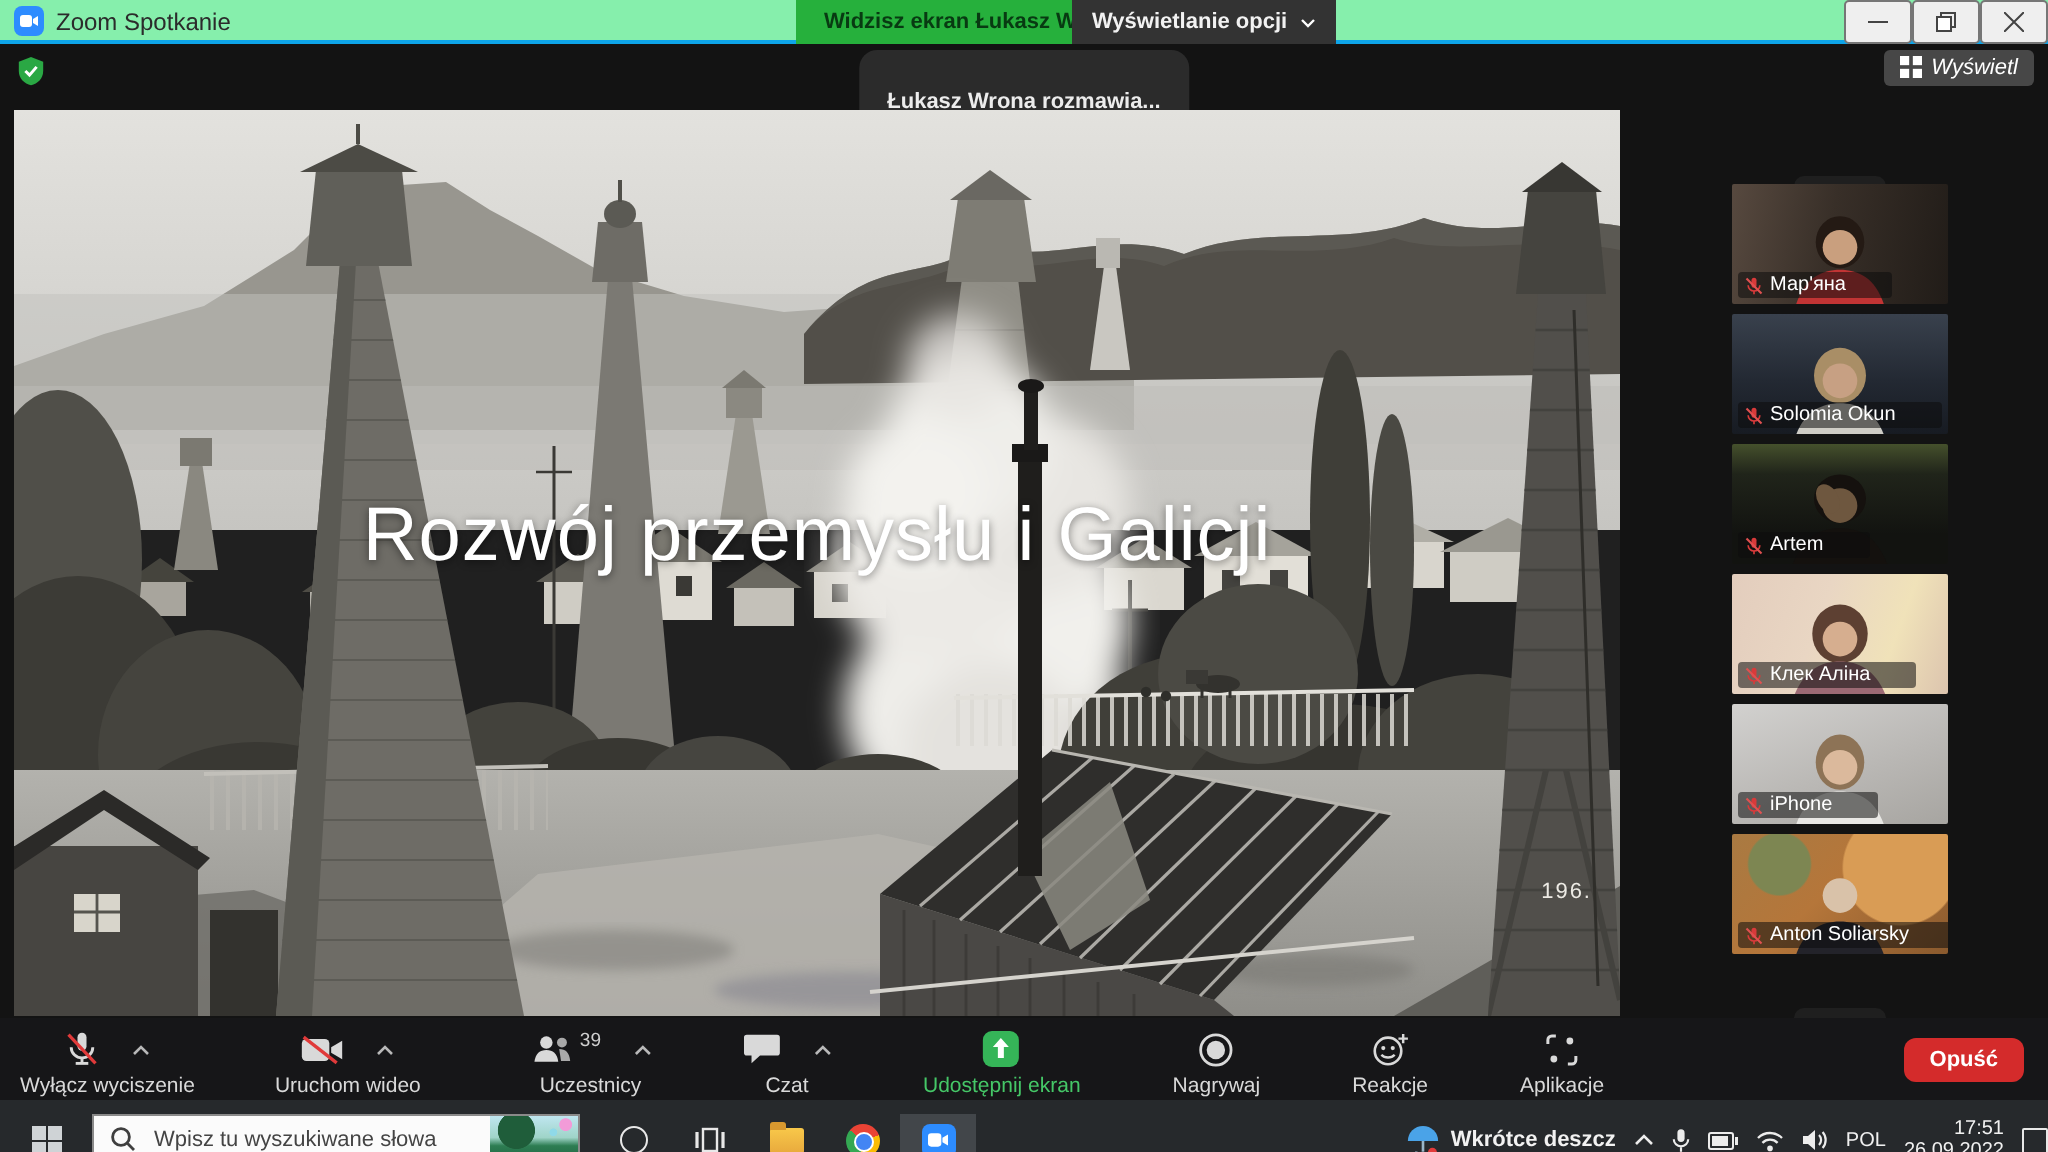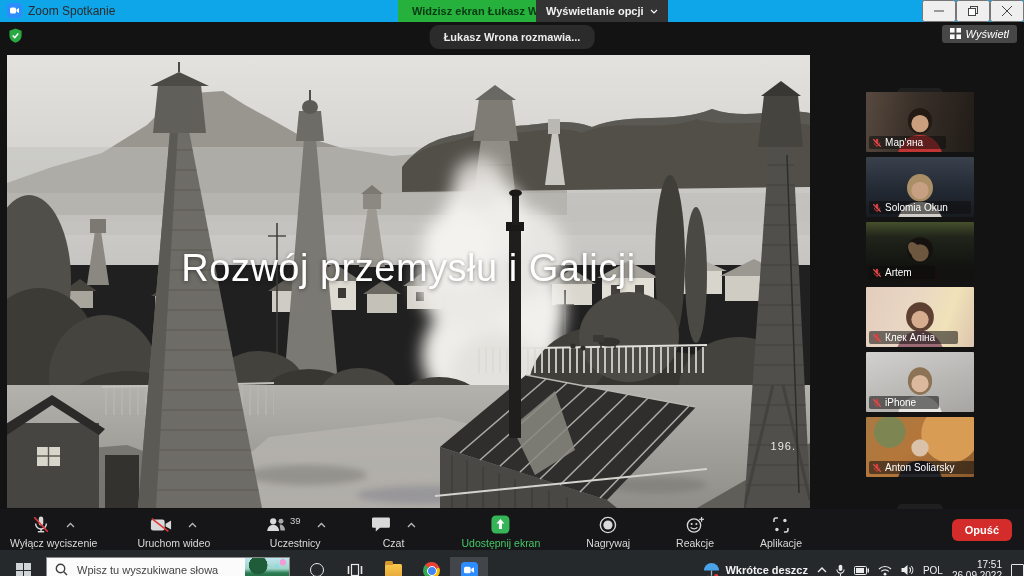--- a/index.html
+++ b/index.html
@@ -1,33 +1,33 @@
 <!DOCTYPE html>
 <html><head>
 <meta charset="utf-8">
 <style>
   * { margin:0; padding:0; box-sizing:border-box; }
   html,body { width:1024px; height:576px; overflow:hidden; background:#000; }
   body { font-family:"Liberation Sans", sans-serif; }
   .screen { position:absolute; width:1024px; height:576px; background:#141414; }
 
   
-  .titlebar { position:absolute; left:0; top:0; width:1024px; height:22px; background:#0ea5e9; border-bottom:4px solid #0ea5e9; }
+  .titlebar { position:absolute; left:0; top:0; width:1024px; height:22px; background:#86efac; border-bottom:2px solid #0ea5e9; }
   .tb-left { position:absolute; left:7px; top:3px; display:flex; align-items:center; gap:6px; }
   .zoom-app-ico { width:15px; height:15px; border-radius:4px; background:#2d8cff; display:flex; align-items:center; justify-content:center; }
   .app-title { font-size:12px; color:#2b2b2b; }
   .share-banner { position:absolute; left:398px; top:0; height:22px; padding:0 14px; background:#26b03c; color:#083a12; font-size:11px; font-weight:bold; display:flex; align-items:center; }
   .display-opts { position:absolute; left:536px; top:0; height:22px; padding:0 10px; background:#333333; color:#f2f2f2; font-size:11px; font-weight:bold; display:flex; align-items:center; gap:6px; border:none; cursor:pointer; }
   .win-controls { position:absolute; right:0; top:0; height:22px; display:flex; }
   .win-btn { width:34px; height:22px; display:flex; align-items:center; justify-content:center; }
 
   
   .meeting { position:absolute; left:0; top:22px; width:1024px; height:487px; background:#131313; }
   .shield { position:absolute; left:8px; top:6px; width:15px; height:15px; }
-  .toast { position:absolute; left:50%; top:3px; transform:translateX(-50%); background:#2b2b2b; color:#ececec; font-size:11px; font-weight:bold; padding:6px 14px; border-radius:9px; white-space:nowrap; }
+  .toast { position:absolute; left:50%; top:3px; transform:translateX(-50%); background:#2b2b2b; color:#ececec; font-size:11px; font-weight:bold; padding:20px 14px; border-radius:9px; white-space:nowrap; }
   .view-btn { position:absolute; right:7px; top:3px; background:#474747; color:#fff; border:none; border-radius:3px; font-size:11px; padding:3px 8px; display:flex; align-items:flex-start; gap:5px; cursor:pointer;font-style:italic; }
 
   
   .slide { position:absolute; left:7px; top:33px; width:803px; height:453px; background:#202020; overflow:hidden; }
   .slide svg.scene { position:absolute; left:0; top:0; width:100%; height:100%; display:block; }
   .slide-title { position:absolute; left:0; top:192px; width:100%; text-align:center; color:#ffffff; font-size:38px; font-weight:400; letter-spacing:0.5px; text-shadow:0 1px 4px rgba(0,0,0,.45); }
   .photo-number { position:absolute; right:14px; bottom:56px; color:#eceae4; font-size:11px; letter-spacing:1px; }
 
   
   .pchev { position:absolute; left:897px; width:46px; height:24px; background:#1f1f1f; border:none; border-radius:5px; display:flex; align-items:center; justify-content:center; cursor:pointer; }

